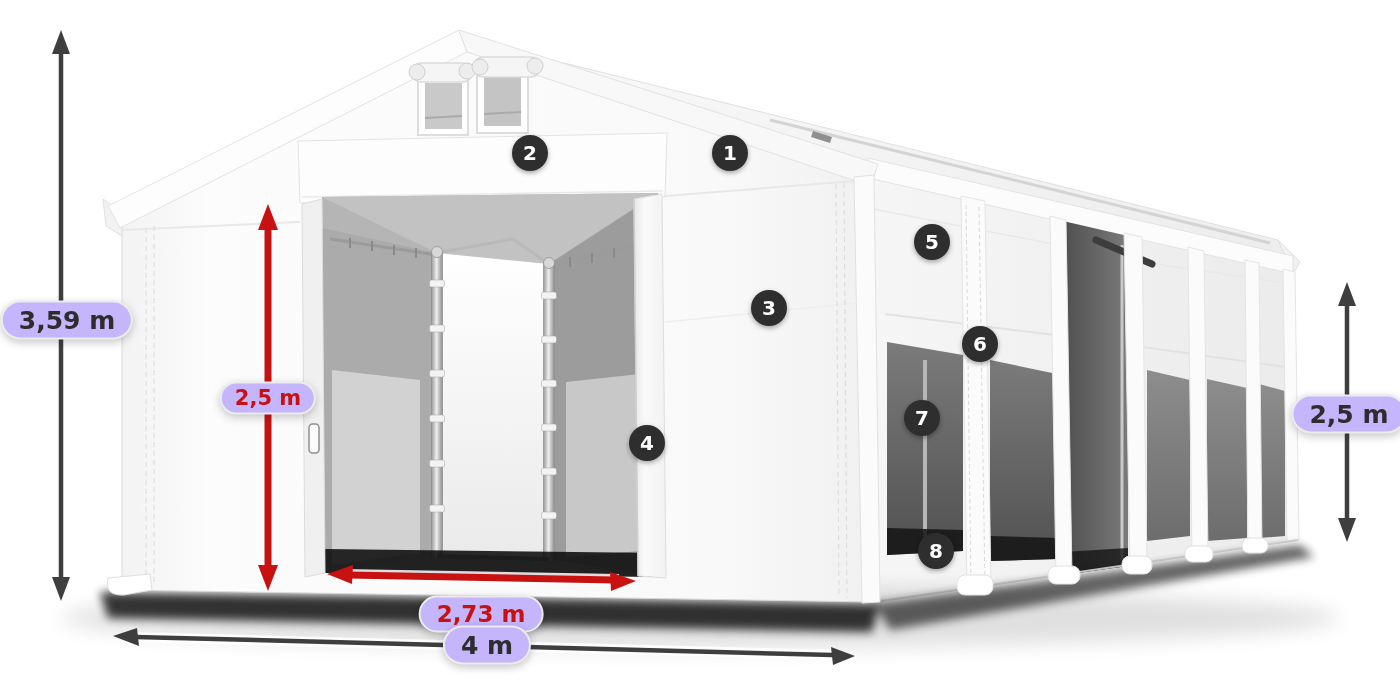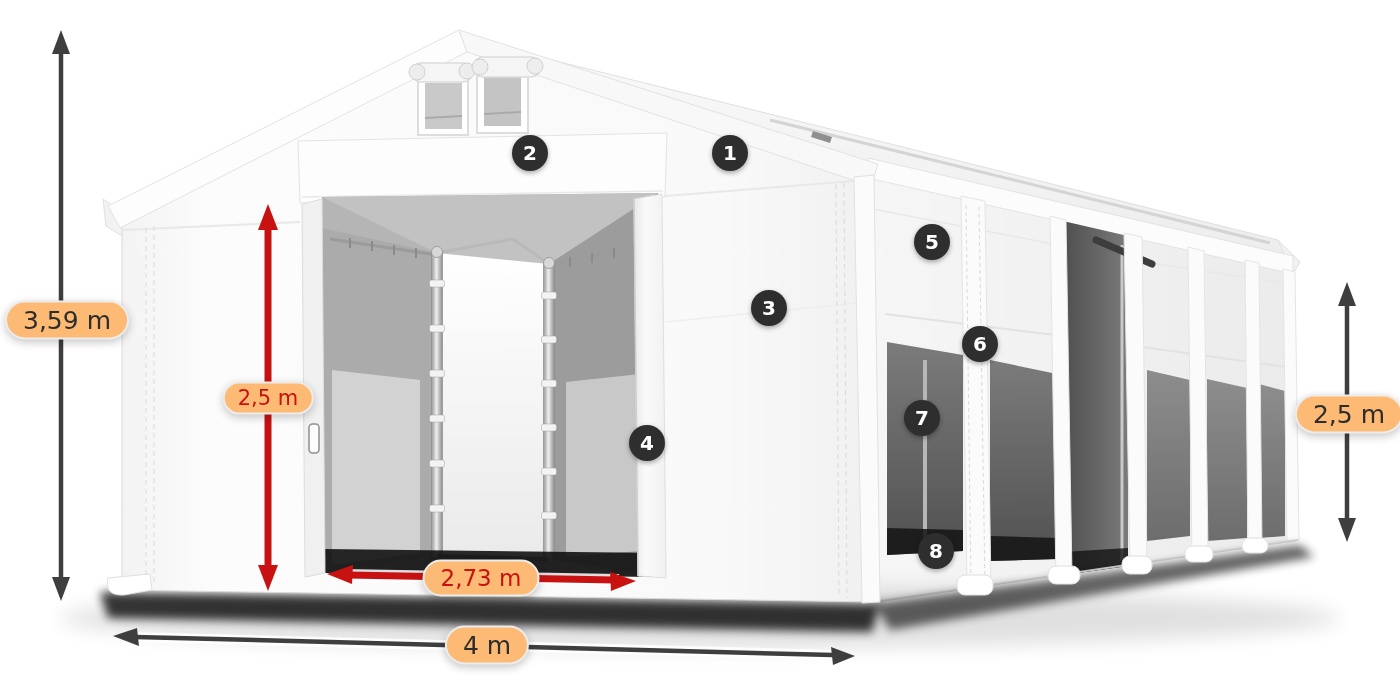--- a/index.html
+++ b/index.html
@@ -3,28 +3,28 @@
 <meta charset="utf-8">
 <style>
   html,body{margin:0;padding:0;background:#ffffff;}
   .stage{
     position:relative;width:1400px;height:700px;background:#ffffff;overflow:hidden;
     font-family:"DejaVu Sans","Liberation Sans",sans-serif;
   }
   .stage svg{position:absolute;left:0;top:0;}
   .pill{
     position:absolute;transform:translate(-50%,-50%);
-    background:#fdba74;border:2px solid #ececec;border-radius:22px;
+    background:#c4b5fd;border:2px solid #ececec;border-radius:22px;
     box-shadow:0 3px 8px rgba(0,0,0,.22);
     padding:5px 16px;white-space:nowrap;
-    font-weight:400;color:#2d2d2d;line-height:1;z-index:30;
+    font-weight:700;color:#2d2d2d;line-height:1;z-index:30;
   }
   .pill--red{color:#c81212;}
   .pill--lg{font-size:25px;}
-  .pill--md{font-size:23px;}
+  .pill--md{font-size:23px;margin-top:36px;}
   .pill--sm{font-size:21px;padding:4px 13px;}
   .badge{
     position:absolute;transform:translate(-50%,-50%);
     width:36px;height:36px;border-radius:50%;
     background:#2e2e2e;color:#ffffff;
     display:flex;align-items:center;justify-content:center;
     font-size:20px;font-weight:700;
     box-shadow:0 2px 5px rgba(0,0,0,.35);
     z-index:40;cursor:pointer;
   }

